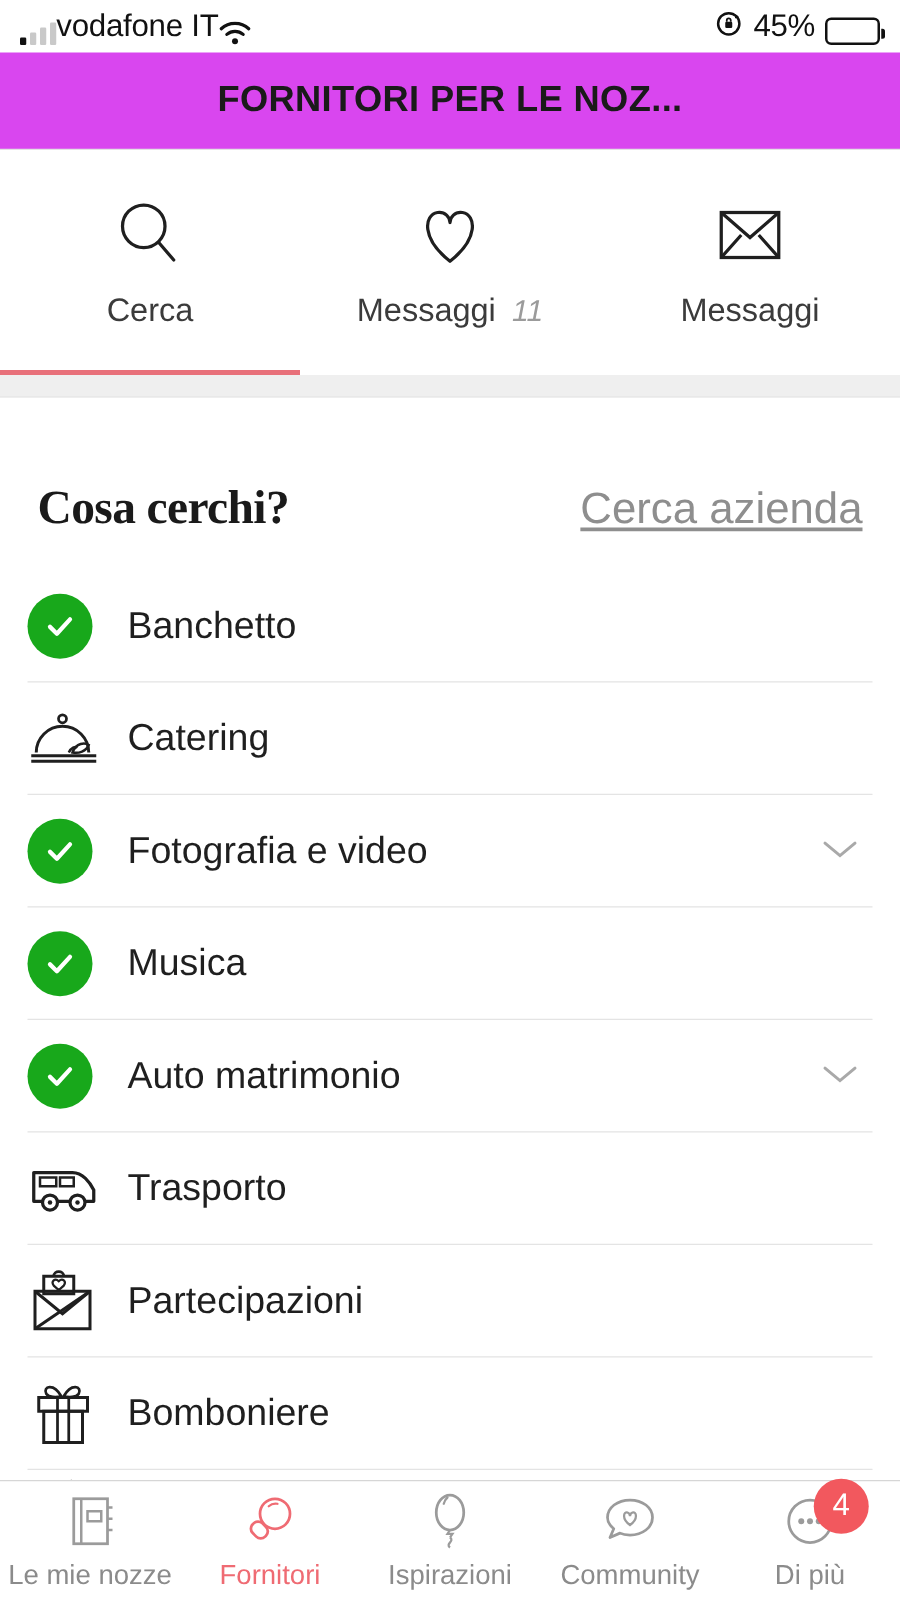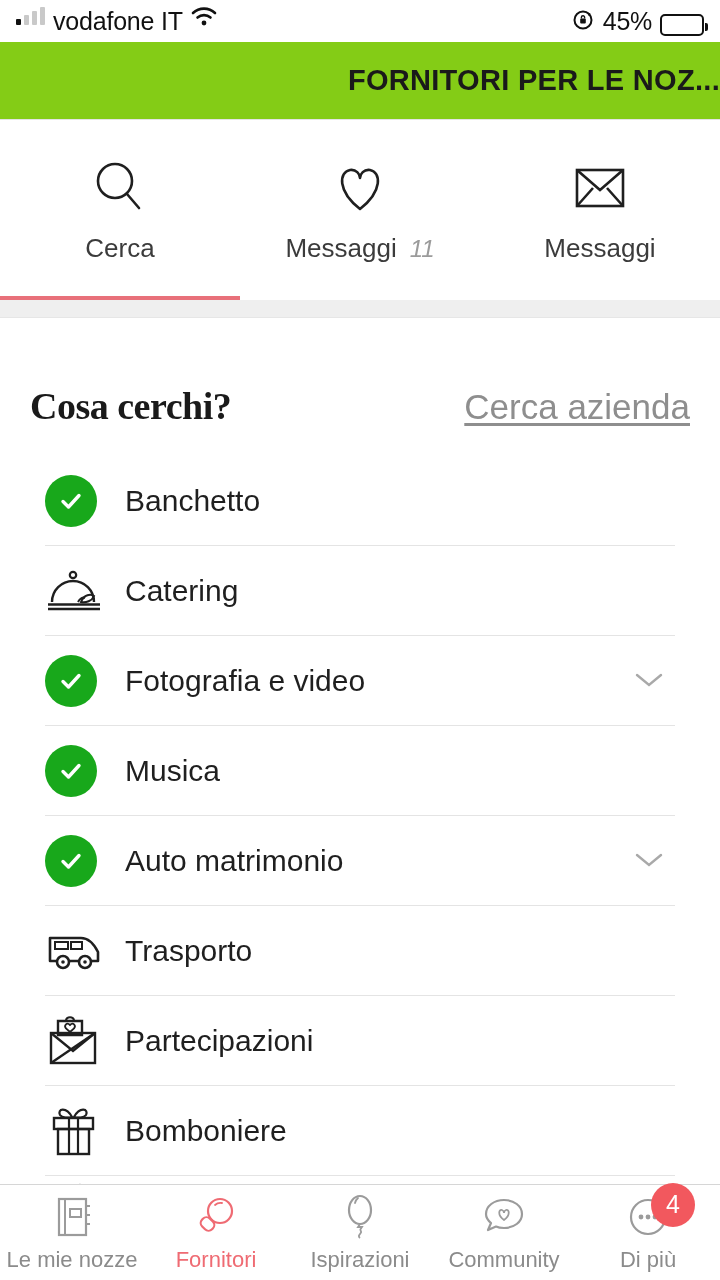--- a/index.html
+++ b/index.html
@@ -9,21 +9,21 @@
     font-family:"Liberation Sans", sans-serif;
     overflow:hidden;
   }
   #app { position:relative; width:720px; height:1280px; background:#fff; }
 
   
   .statusbar {
     height:42px; display:flex; align-items:center;
     padding:0 16px; position:relative;
   }
-  .sb-left { display:flex; align-items:flex-start; gap:8px; }
+  .sb-left { display:flex; align-items:flex-end; }
   .bars { display:flex; align-items:flex-end; gap:3px; height:18px; }
   .bars i { display:block; width:5px; border-radius:1px; background:#c9c9c9; }
   .bars i.on { background:#111; }
   .bars i:nth-child(1){ height:6px; }
   .bars i:nth-child(2){ height:10px; }
   .bars i:nth-child(3){ height:14px; }
   .bars i:nth-child(4){ height:18px; }
   .carrier { font-size:25px; color:#111; letter-spacing:-0.2px; }
   .wifi { width:26px; height:19px; position:relative; }
   .sb-center {
@@ -40,22 +40,22 @@
     position:relative; padding:2px;
   }
   .batt::after {
     content:""; position:absolute; right:-6px; top:7px;
     width:3px; height:8px; background:#111; border-radius:0 2px 2px 0;
   }
   .batt-fill { height:100%; background:#111; border-radius:2px; }
 
   
   .titlebar {
-    height:78px; display:flex; align-items:center; justify-content:flex-end;
-    border-bottom:1px solid #e3e3e3; background:#84cc16;
+    height:78px; display:flex; align-items:center; justify-content:center;
+    border-bottom:1px solid #e3e3e3; background:#d946ef;
   }
   .titlebar h1 {
     font-size:29px; font-weight:bold; color:#1a1a1a;
     letter-spacing:0.3px; text-transform:uppercase;
   }
 
   
   .tabs { display:flex; height:180px; background:#fff; position:relative; }
   .tab {
     flex:1; display:flex; flex-direction:column;
@@ -78,21 +78,21 @@
   .section-title {
     font-family:"Liberation Serif", serif;
     font-size:38px; font-weight:bold; color:#1a1a1a; letter-spacing:-0.5px;
   }
   .section-link {
     font-size:35px; color:#8e8e8e; text-decoration:underline;
     text-underline-offset:4px;
   }
 
   
-  .list { padding:0 45px; }
+  .list { padding:0 22px; }
   .row {
     display:flex; align-items:center; height:90px;
     border-bottom:1px solid #e4e4e4; position:relative;
   }
   .row:last-child { border-bottom:1px solid #e4e4e4; }
   .row-ico {
     width:72px; min-width:72px; height:60px;
     display:flex; align-items:center; justify-content:flex-start;
   }
   .check {

